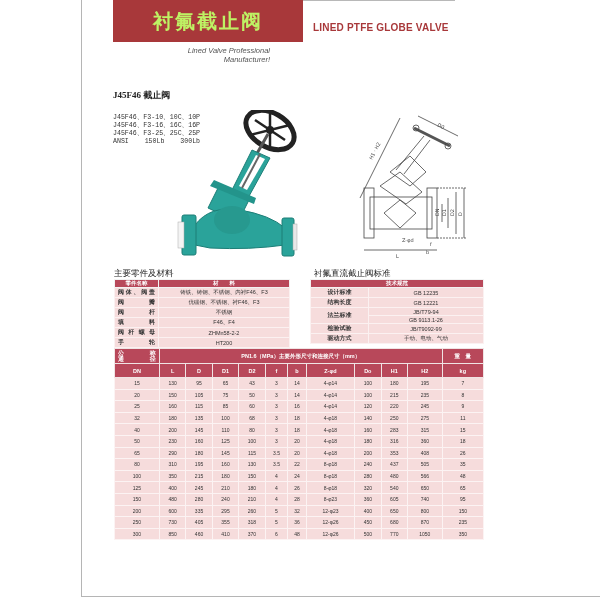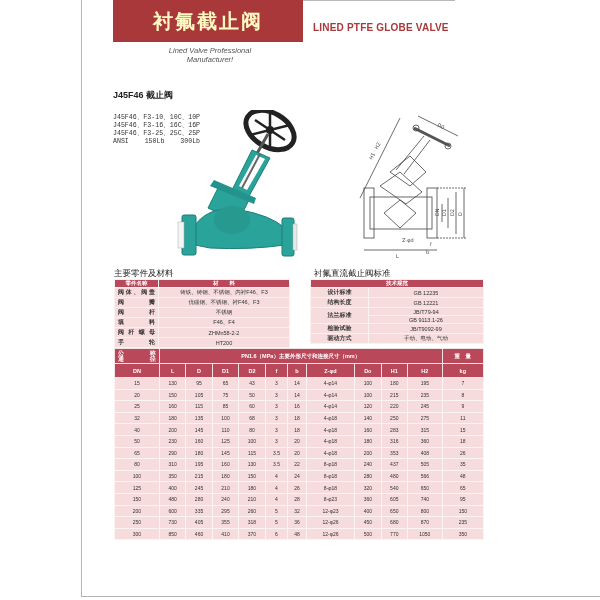--- a/index.html
+++ b/index.html
@@ -9,33 +9,33 @@
   .page-frame {
     position: absolute; left: 81px; top: 0; width: 520px; height: 597px;
     border-left: 1px solid #b5b5b5; border-bottom: 1px solid #b5b5b5;
   }
   .top-rule { position: absolute; left: 203px; top: 0; width: 252px; height: 1px; background: #b8b8b8; }
 
   .title-block {
     position: absolute; left: 113px; top: 0; width: 190px; height: 42px;
     background: #a8383a; display: flex; align-items: center; justify-content: center;
   }
-  .title-cn { color: #fef9c3; font-size: 20px; font-weight: bold; letter-spacing: 2px; font-family: "DejaVu Sans", sans-serif; }
+  .title-cn { color: #bef264; font-size: 20px; font-weight: bold; letter-spacing: 2px; font-family: "DejaVu Sans", sans-serif; }
   .title-en {
     position: absolute; left: 313px; top: 22px; font-size: 10px; font-weight: bold;
     color: #a8383a; letter-spacing: 0.2px; font-family: "Liberation Sans", sans-serif;
   }
   .tagline {
-    position: absolute; left: 150px; top: 46px; width: 120px; text-align: center;
+    position: absolute; left: 150px; top: 46px; width: 120px; text-align: right;
     font-style: italic; font-size: 7.5px; color: #555; line-height: 9px;
     font-family: "Liberation Sans", sans-serif;
   }
 
   .model-block { position: absolute; left: 113px; top: 89px; font-family: "Liberation Sans", sans-serif; }
-  .model-title { font-size: 9px; font-weight: bold; color: #222; margin-bottom: 12px; }
+  .model-title { font-size: 9px; font-weight: bold; color: #222; margin-bottom: 12px; font-family: Liberation Serif, serif; }
   .model-line { font-size: 6.6px; color: #333; line-height: 8px; white-space: pre; font-family: "Liberation Mono", monospace; }
 
   .valve-photo { position: absolute; left: 170px; top: 110px; width: 150px; height: 150px; }
   .drawing { position: absolute; left: 340px; top: 100px; width: 160px; height: 160px; }
 
   .section-title {
     position: absolute; font-size: 8.5px; font-weight: normal; color: #222;
   }
 
   table { border-collapse: collapse; font-family: "Liberation Sans", sans-serif; }

